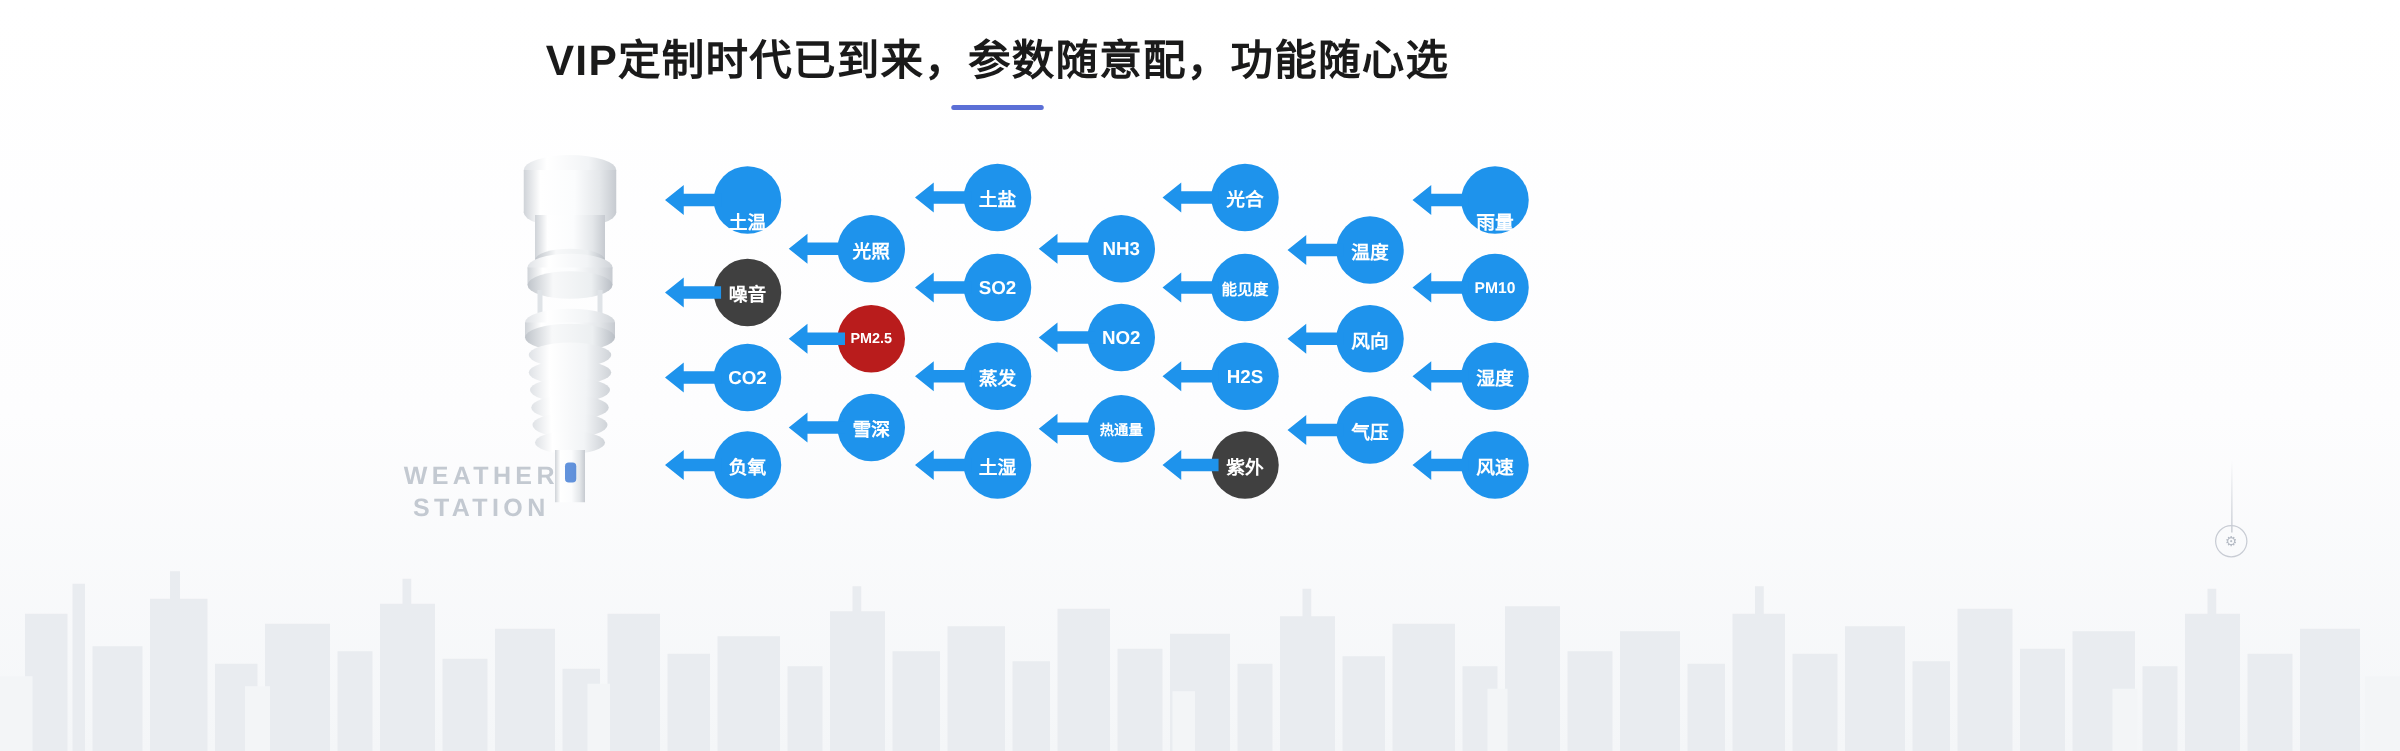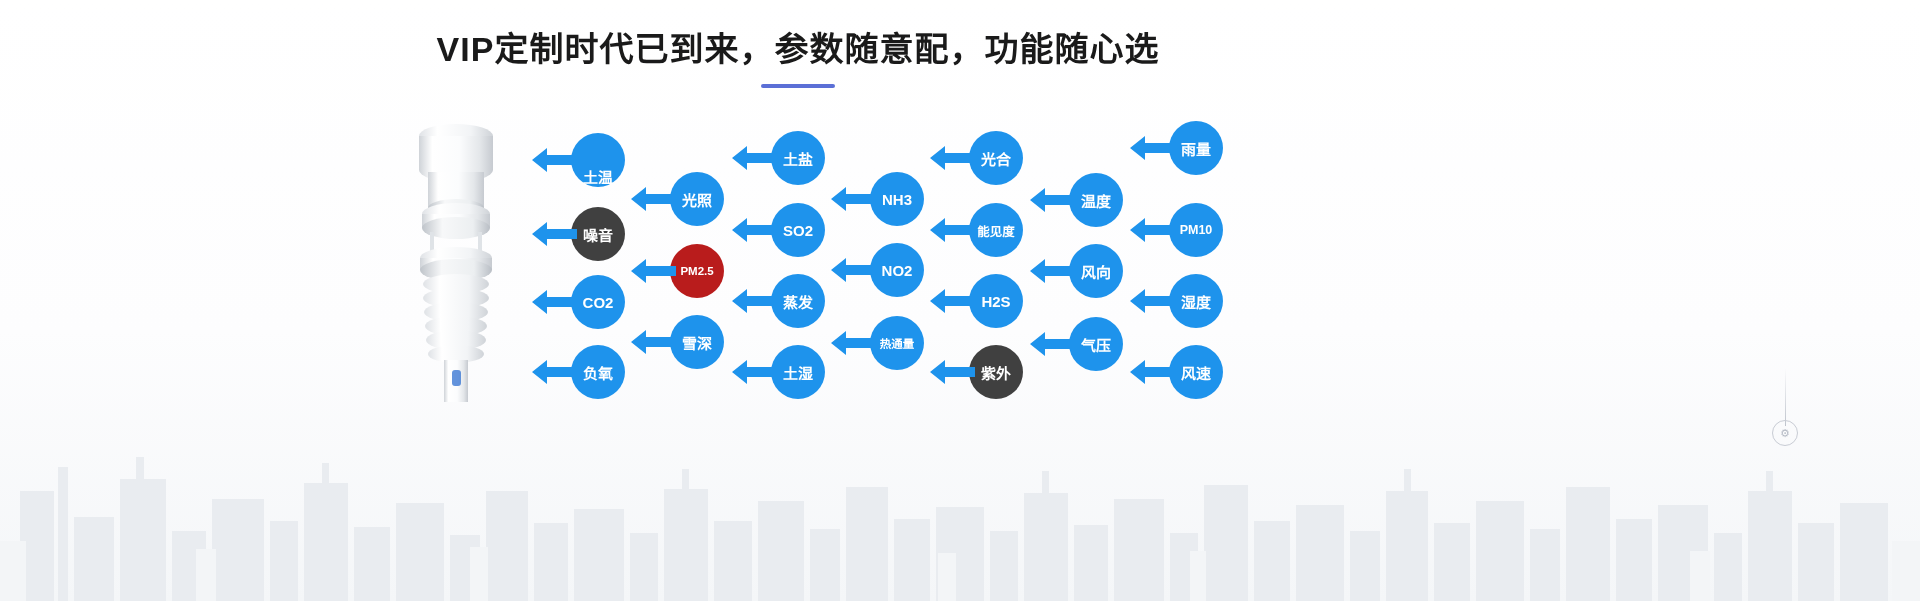--- a/index.html
+++ b/index.html
@@ -267,20 +267,24 @@
         <ellipse cx="58" cy="214" rx="31" ry="10" fill="url(#gTop)"></ellipse>
         <ellipse cx="58" cy="228" rx="30" ry="10" fill="url(#gTop)"></ellipse>
         <ellipse cx="58" cy="242" rx="28" ry="9" fill="url(#gTop)"></ellipse>
       </g>
 
       <rect x="46" y="248" width="24" height="42" fill="url(#gWhite)"></rect>
       <rect x="54" y="258" width="9" height="16" rx="3" fill="#2f6fd0" opacity=".75"></rect>
     </svg>
   </div>
 
+  <div class="wm-text">
+    <div>WEATHER</div>
+    <div>STATION</div>
+  </div>
 
   <div class="badges" id="badge-layer">
       <div class="badge" style="left: 571px; top: 133px; background: rgb(30, 147, 236); align-items: flex-end;">
         <span class="arrow">
           <svg width="46" height="30" viewBox="0 0 46 30" xmlns="http://www.w3.org/2000/svg">
             <path d="M1 15 L16 3 L16 10 L46 10 L46 20 L16 20 L16 27 Z" fill="#1e93ec"></path>
           </svg>
         </span>
         <span>土温</span>
       </div>
@@ -437,21 +441,21 @@
         <span>风向</span>
       </div>
       <div class="badge" style="left: 1069px; top: 317px; background: rgb(30, 147, 236);">
         <span class="arrow">
           <svg width="46" height="30" viewBox="0 0 46 30" xmlns="http://www.w3.org/2000/svg">
             <path d="M1 15 L16 3 L16 10 L46 10 L46 20 L16 20 L16 27 Z" fill="#1e93ec"></path>
           </svg>
         </span>
         <span>气压</span>
       </div>
-      <div class="badge" style="left: 1169px; top: 121px; background: rgb(30, 147, 236);">
+      <div class="badge" style="left: 1169px; top: 133px; background: rgb(30, 147, 236); align-items: flex-end;">
         <span class="arrow">
           <svg width="46" height="30" viewBox="0 0 46 30" xmlns="http://www.w3.org/2000/svg">
             <path d="M1 15 L16 3 L16 10 L46 10 L46 20 L16 20 L16 27 Z" fill="#1e93ec"></path>
           </svg>
         </span>
         <span>雨量</span>
       </div>
       <div class="badge small-txt" style="left: 1169px; top: 203px; background: rgb(30, 147, 236);">
         <span class="arrow">
           <svg width="46" height="30" viewBox="0 0 46 30" xmlns="http://www.w3.org/2000/svg">

